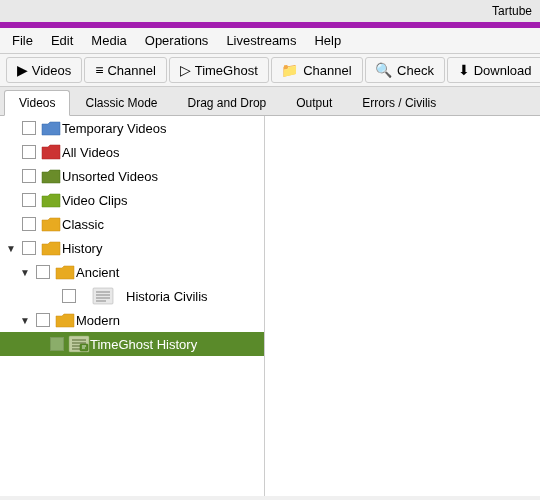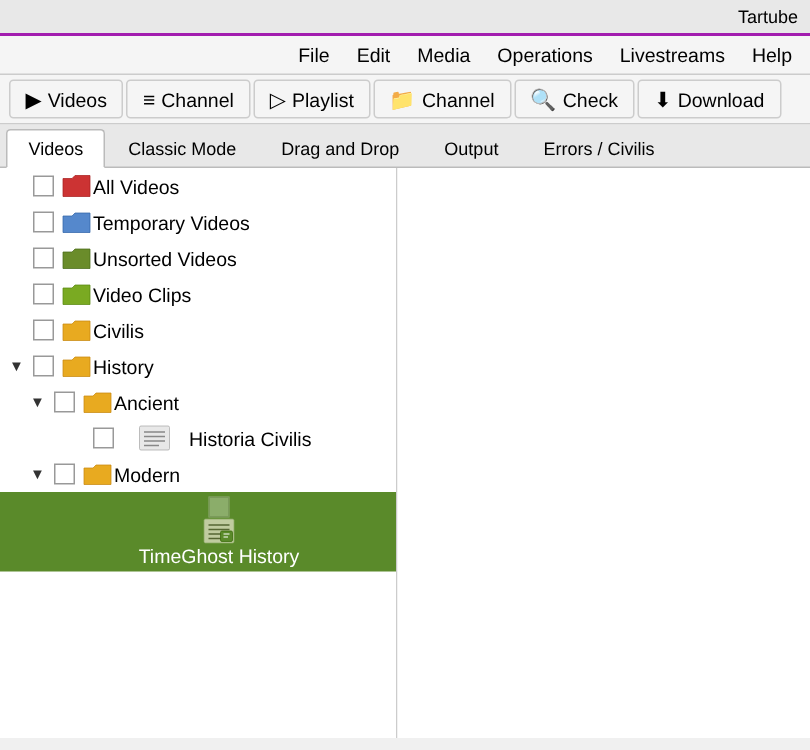--- a/index.html
+++ b/index.html
@@ -11,32 +11,31 @@
       height: 500px;
       overflow: hidden;
     }
 
     
     .title-bar {
       background: #e8e8e8;
       text-align: right;
       padding: 4px 8px;
       font-size: 12px;
-      border-bottom: 2px solid #a21caf;
+      border-bottom: 6px solid #a21caf;
     }
 
     
     .menu-bar {
       background: #f5f5f5;
       display: flex;
       align-items: center;
       padding: 2px 4px;
       border-bottom: 1px solid #ccc;
       gap: 2px;
-      justify-content: flex-end;
     }
     .menu-item {
       padding: 3px 8px;
       cursor: pointer;
       font-size: 13px;
       border-radius: 3px;
     }
 
     
     .toolbar {
@@ -101,21 +100,21 @@
     }
 
     .tree-item {
       display: flex;
       align-items: center;
       padding: 3px 4px;
       cursor: pointer;
       user-select: none;
       white-space: nowrap;
     }
-    .tree-item.selected { background: #5a8a2a; color: #fff; flex-direction: column; }
+    .tree-item.selected { background: #5a8a2a; color: #fff; }
     .tree-item.selected .item-label { color: #fff; }
 
     .expand-btn {
       width: 14px;
       text-align: center;
       font-size: 10px;
       color: #555;
       flex-shrink: 0;
     }
 
@@ -171,21 +170,21 @@
   <button class="toolbar-btn">
     <span class="tb-icon">▶</span>
     <span>Videos</span>
   </button>
   <button class="toolbar-btn">
     <span class="tb-icon">≡</span>
     <span>Channel</span>
   </button>
   <button class="toolbar-btn">
     <span class="tb-icon">▷</span>
-    <span>Playlist</span>
+    <span>TimeGhost</span>
   </button>
   <button class="toolbar-btn">
     <span class="tb-icon">📁</span>
     <span>Channel</span>
   </button>
   <button class="toolbar-btn">
     <span class="tb-icon">🔍</span>
     <span>Check</span>
   </button>
   <button class="toolbar-btn">
@@ -203,59 +202,59 @@
 </div>
 
 <div class="main-area">
 
   <div class="tree-panel">
 
     <div class="tree-item">
       <span class="expand-btn"></span>
       <div class="checkbox"></div>
       <svg class="folder-svg" viewBox="0 0 22 18">
+        <path d="M2,5 L8,5 L10,3 L20,3 L20,16 L2,16 Z" fill="#5588cc" stroke="#3366aa" stroke-width="0.5"></path>
+      </svg>
+      <span class="item-label">Temporary Videos</span>
+    </div>
+
+    <div class="tree-item">
+      <span class="expand-btn"></span>
+      <div class="checkbox"></div>
+      <svg class="folder-svg" viewBox="0 0 22 18">
         <path d="M2,4 L8,4 L10,2 L20,2 L20,16 L2,16 Z" fill="#cc3333" stroke="#aa2222" stroke-width="0.5"></path>
       </svg>
       <span class="item-label">All Videos</span>
     </div>
 
     <div class="tree-item">
       <span class="expand-btn"></span>
       <div class="checkbox"></div>
       <svg class="folder-svg" viewBox="0 0 22 18">
-        <path d="M2,5 L8,5 L10,3 L20,3 L20,16 L2,16 Z" fill="#5588cc" stroke="#3366aa" stroke-width="0.5"></path>
-      </svg>
-      <span class="item-label">Temporary Videos</span>
-    </div>
-
-    <div class="tree-item">
-      <span class="expand-btn"></span>
-      <div class="checkbox"></div>
-      <svg class="folder-svg" viewBox="0 0 22 18">
         <path d="M2,5 L8,5 L10,3 L20,3 L20,16 L2,16 Z" fill="#6a8c2a" stroke="#4a6c1a" stroke-width="0.5"></path>
       </svg>
       <span class="item-label">Unsorted Videos</span>
     </div>
 
     <div class="tree-item">
       <span class="expand-btn"></span>
       <div class="checkbox"></div>
       <svg class="folder-svg" viewBox="0 0 22 18">
         <path d="M2,5 L8,5 L10,3 L20,3 L20,16 L2,16 Z" fill="#7aaa22" stroke="#5a8a12" stroke-width="0.5"></path>
       </svg>
       <span class="item-label">Video Clips</span>
     </div>
 
     <div class="tree-item">
       <span class="expand-btn"></span>
       <div class="checkbox"></div>
       <svg class="folder-svg" viewBox="0 0 22 18">
         <path d="M2,5 L8,5 L10,3 L20,3 L20,16 L2,16 Z" fill="#e8aa20" stroke="#c88a10" stroke-width="0.5"></path>
       </svg>
-      <span class="item-label">Civilis</span>
+      <span class="item-label">Classic</span>
     </div>
 
     <div class="tree-item">
       <span class="expand-btn" style="color:#333;">▼</span>
       <div class="checkbox"></div>
       <svg class="folder-svg" viewBox="0 0 22 18">
         <path d="M2,5 L8,5 L10,3 L20,3 L20,16 L2,16 Z" fill="#e8aa20" stroke="#c88a10" stroke-width="0.5"></path>
       </svg>
       <span class="item-label">History</span>
     </div>

